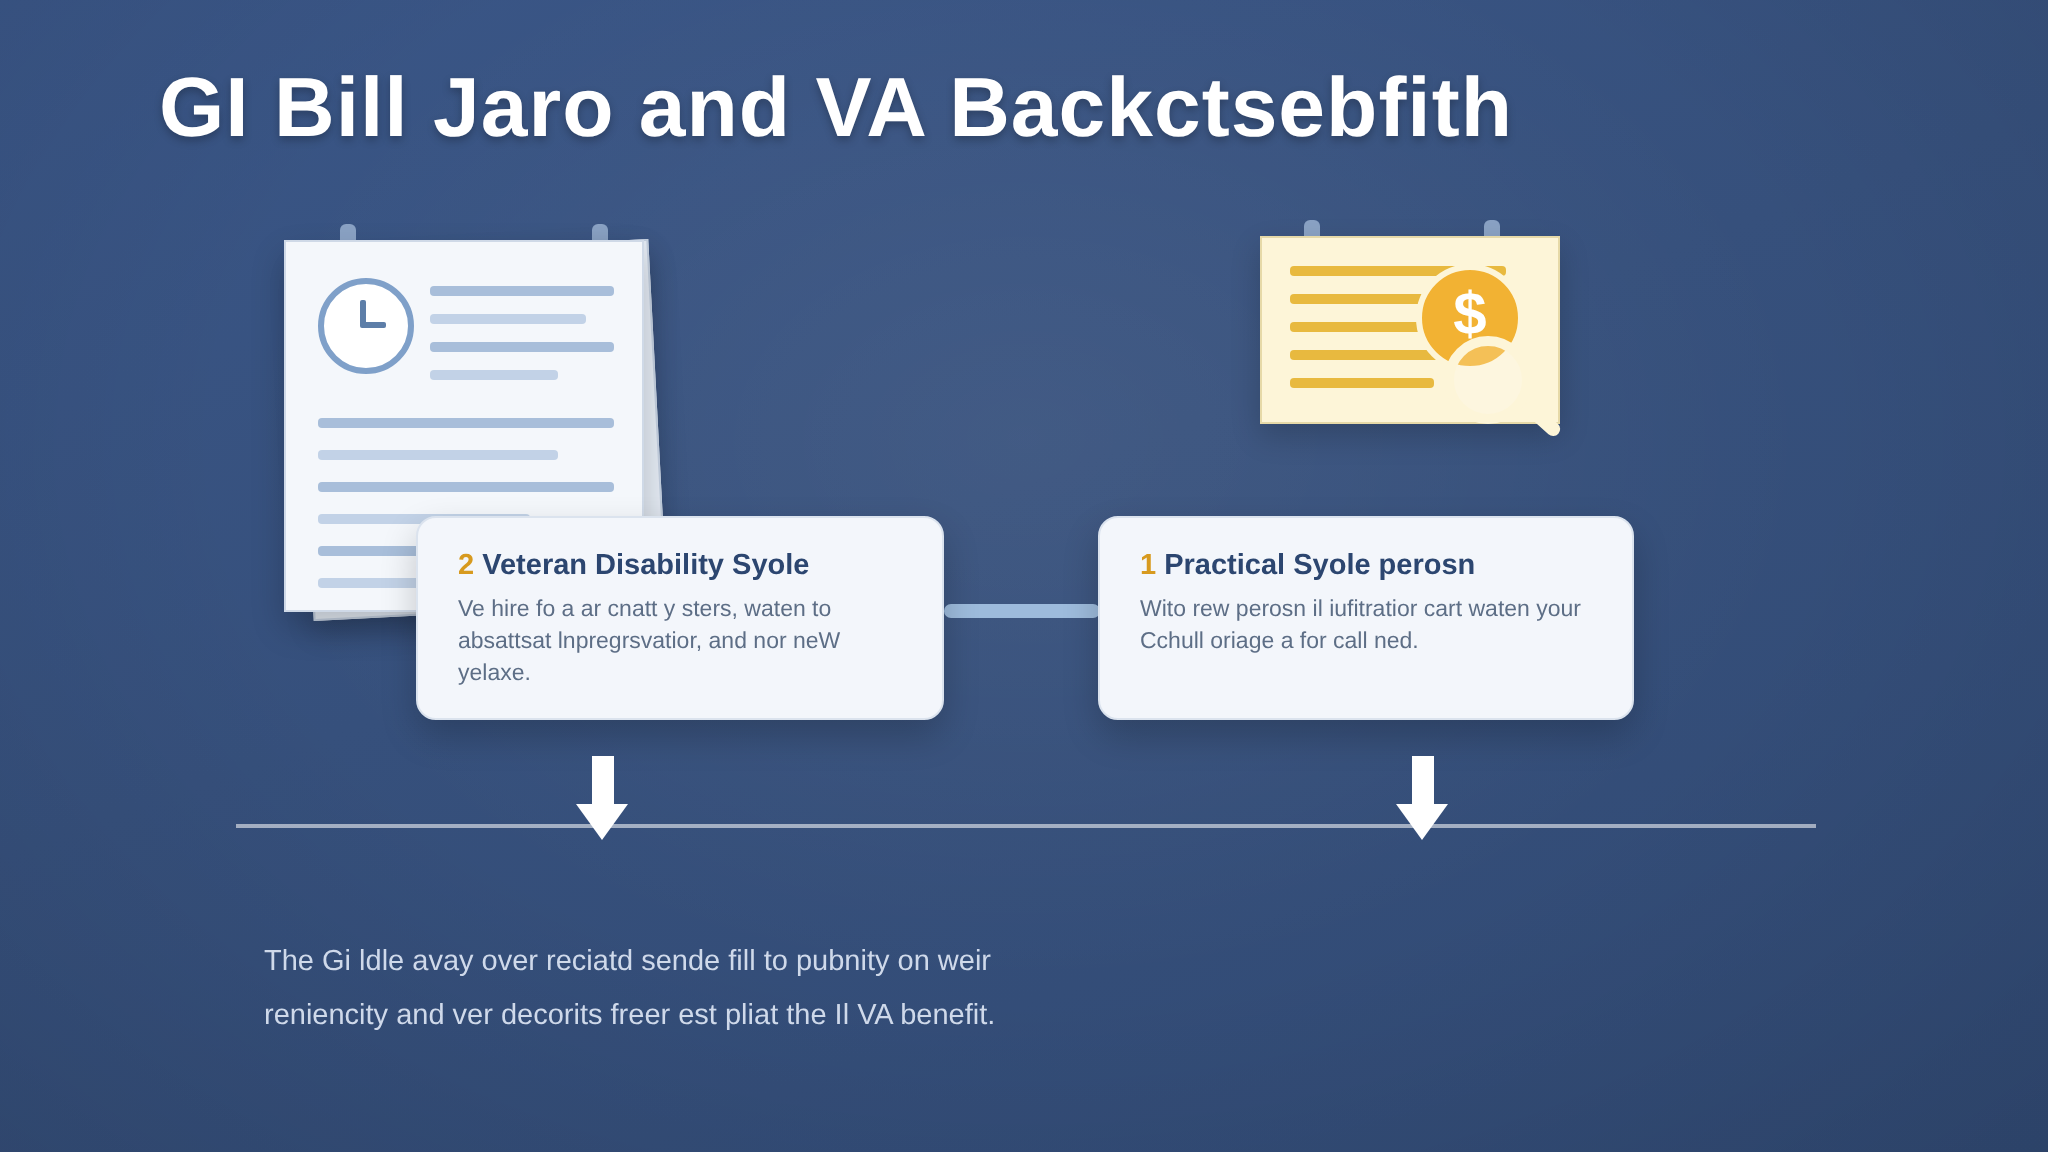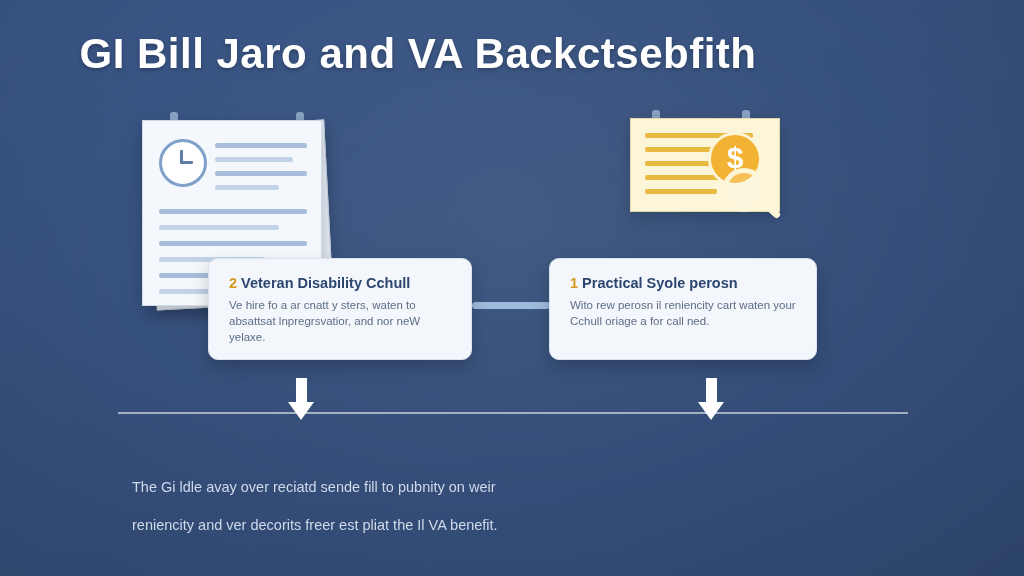--- a/index.html
+++ b/index.html
@@ -263,21 +263,21 @@
     width: 790px;
     height: 2px;
     background: rgba(255,255,255,0.55);
   }
 
   
   .foot {
     position: absolute;
     color: #cfd9ea;
     font-size: 14.5px;
-    line-height: 38px;
+    line-height: 27px;
   }
   .foot-left { left: 132px; top: 468px; width: 370px; }
   .foot-right { left: 556px; top: 468px; width: 360px; }
 </style>
 </head>
 <body>
 
 <div class="poster">
 
   <div class="title">GI Bill Jaro and VA Backctsebfith</div>
@@ -318,31 +318,31 @@
     <div class="coin">$</div>
     <div class="magnifier"></div>
     <div class="magnifier-handle"></div>
   </div>
 
   <div class="connector"></div>
 
   <div class="card card-left">
     <p class="card-head">
       <span class="card-num">2</span>
-      <span>Veteran Disability Cchull</span>
+      <span>Veteran Disability Syole</span>
     </p>
     <p class="card-body">Ve hire fo a ar cnatt y sters, waten to absattsat lnpregrsvatior, and nor neW yelaxe.</p>
   </div>
 
   <div class="card card-right">
     <p class="card-head">
       <span class="card-num">1</span>
       <span>Practical Syole perosn</span>
     </p>
-    <p class="card-body">Wito rew perosn il reniencity cart waten your Cchull oriage a for call ned.</p>
+    <p class="card-body">Wito rew perosn il iufitratior cart waten your Cchull oriage a for call ned.</p>
   </div>
 
   <div class="arrow arrow-left">
     <div class="shaft"></div>
     <div class="head"></div>
   </div>
   <div class="arrow arrow-right">
     <div class="shaft"></div>
     <div class="head"></div>
   </div>

